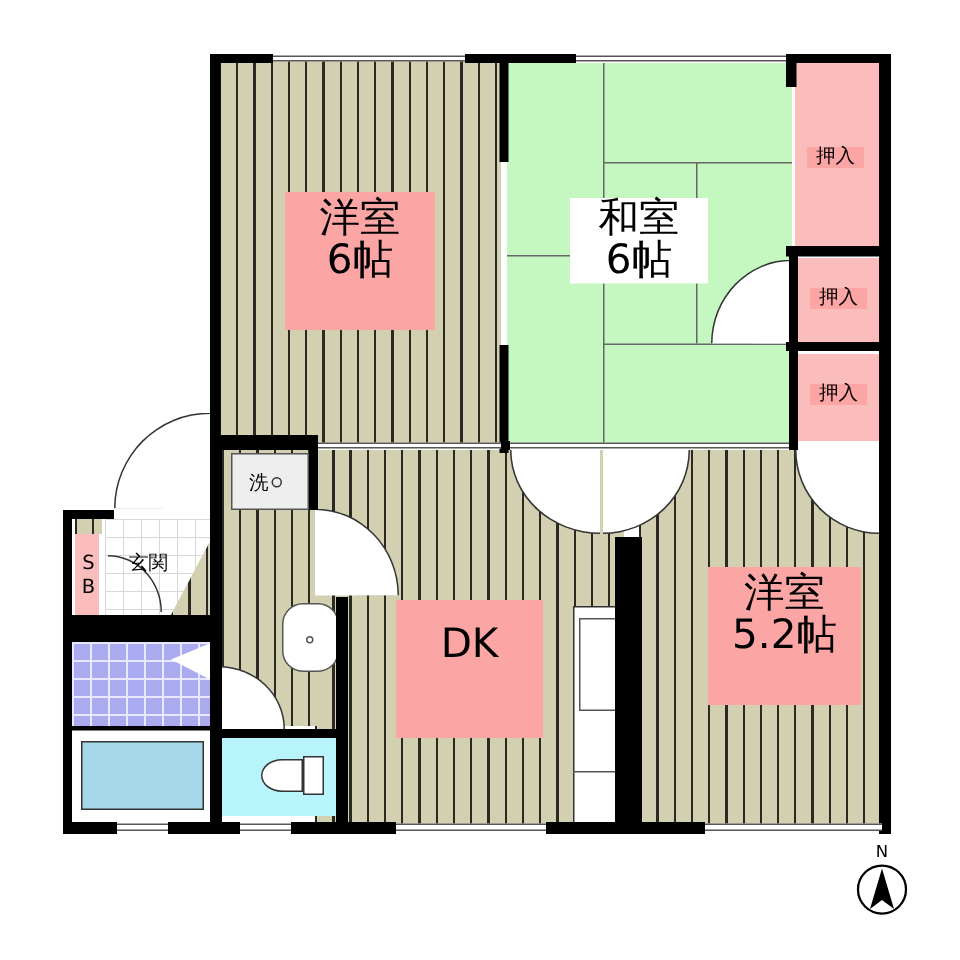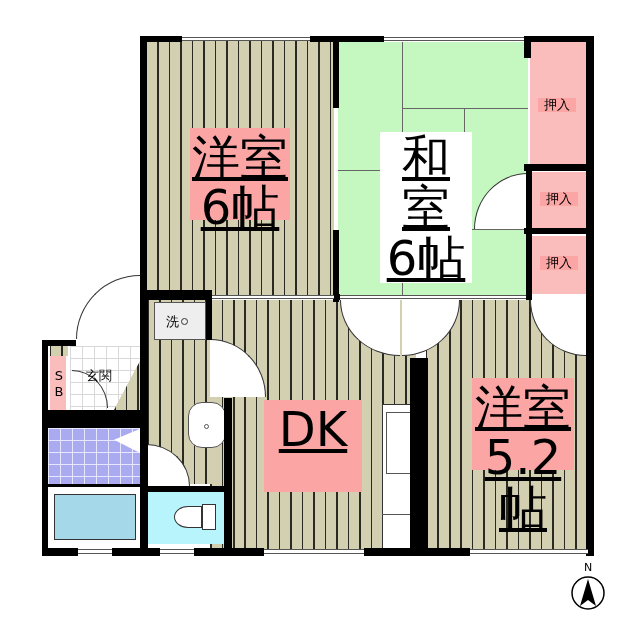--- a/index.html
+++ b/index.html
@@ -5,21 +5,21 @@
   html,body{margin:0;padding:0;background:#fff;}
   body{width:640px;height:640px;position:relative;overflow:hidden;font-family:"DejaVu Sans","Liberation Sans",sans-serif;}
   .abs{position:absolute;box-sizing:border-box;}
   .wood{background-color:#d3cfb1;background-image:repeating-linear-gradient(90deg,#2a2a22 0 1.5px,#d3cfb1 1.5px 11.5px);}
   .tatami{background:#c5f7c0;}
   .closet{background:#fbbcbc;}
   .tile{background-color:#fff;background-image:linear-gradient(#d8d8d8 1px,transparent 1px),linear-gradient(90deg,#d8d8d8 1px,transparent 1px);background-size:12px 12px;}
   .bath-tile{background-color:#aaaaf0;background-image:linear-gradient(#e7e7ff 1.5px,transparent 1.5px),linear-gradient(90deg,#e7e7ff 1.5px,transparent 1.5px);background-size:12px 12px;}
   .wall{background:#000;}
   .label{background:#fca5a5;color:#000;text-align:center;line-height:1.05;}
-  .big{font-size:48px;text-decoration:underline;}
+  .big{font-size:27px;}
   .sm{font-size:13px;}
   .line{background:#444;}
   .win{background:#fff;border-top:1px solid #555;border-bottom:1px solid #555;}
 </style>
 </head>
 <body>
 
 <div class="abs wood" style="left:146px;top:40px;width:188px;height:256px;"></div>
 
 <div class="abs tatami" style="left:338px;top:42px;width:190px;height:254px;"></div>
@@ -128,21 +128,21 @@
 <div class="abs wall" style="left:410px;top:358px;width:18px;height:198px;"></div>
 
 <div class="abs label big" style="left:190px;top:128px;width:100px;height:92px;padding-top:4px;">
   <div>洋室</div>
   <div>6帖</div>
 </div>
 <div class="abs label big" style="left:380px;top:128px;width:92px;height:92px;padding-top:4px;background:transparent;">
   <div style="background:#fff;">和室</div>
   <div style="background:#fff;">6帖</div>
 </div>
-<div class="abs label big" style="left:264px;top:400px;width:98px;height:92px;padding-top:4px;">
+<div class="abs label big" style="left:264px;top:400px;width:98px;height:92px;padding-top:16px;">
   <div>DK</div>
 </div>
 <div class="abs label big" style="left:472px;top:378px;width:102px;height:92px;padding-top:4px;">
   <div>洋室</div>
   <div>5.2帖</div>
 </div>
 
 <div class="abs label sm" style="left:538px;top:98px;width:38px;">押入</div>
 <div class="abs label sm" style="left:540px;top:192px;width:38px;">押入</div>
 <div class="abs label sm" style="left:540px;top:256px;width:38px;">押入</div>

